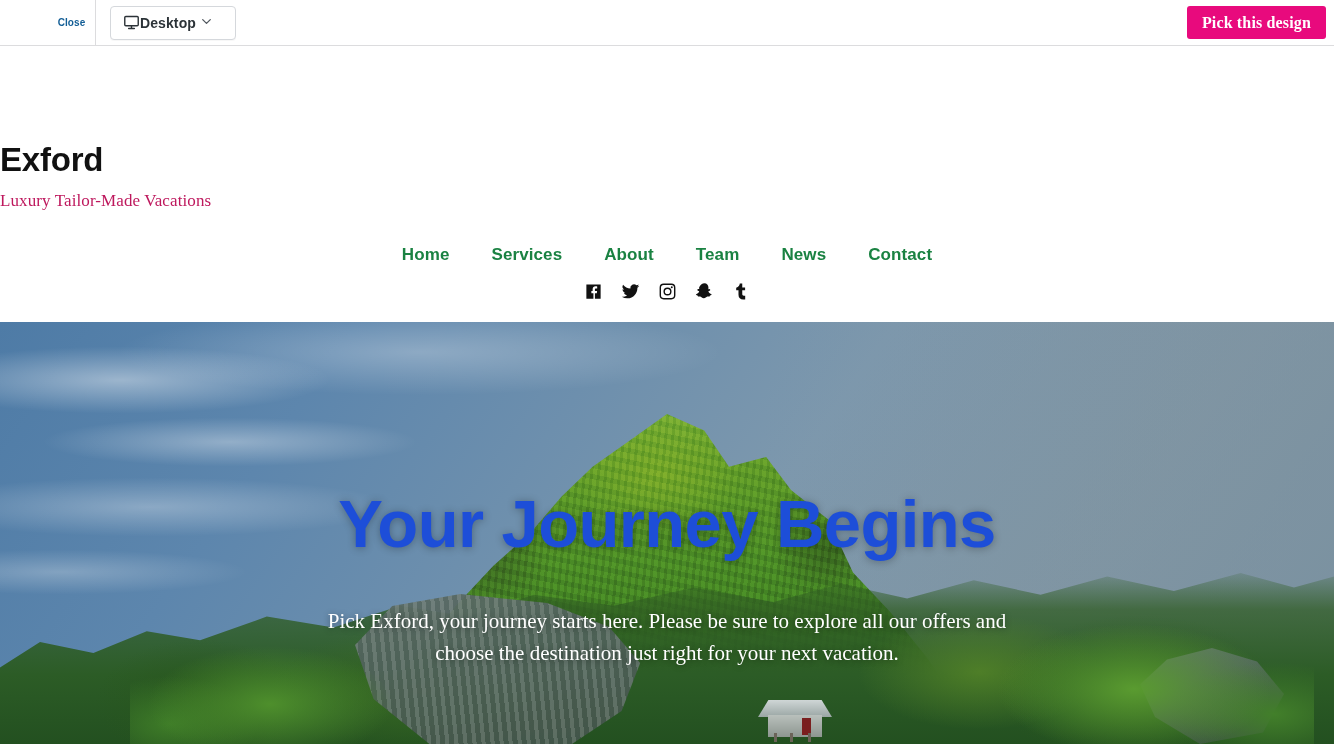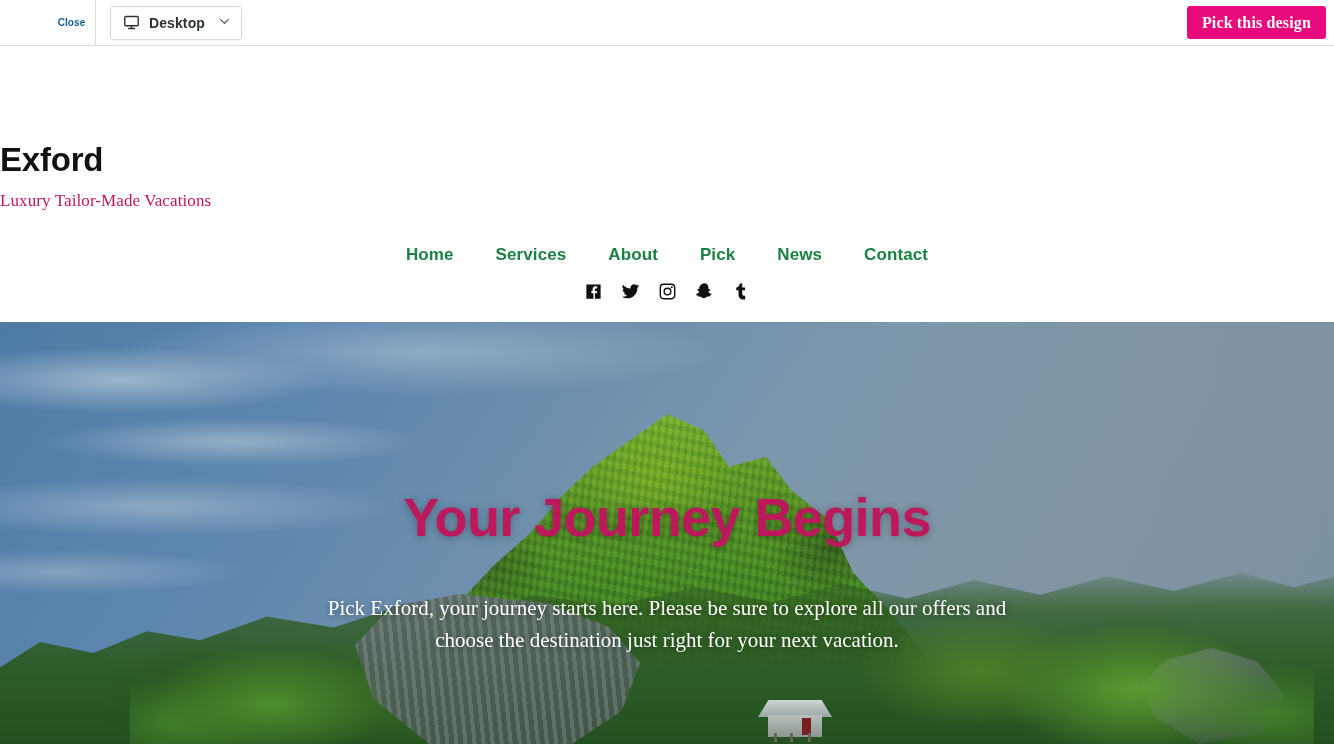--- a/index.html
+++ b/index.html
@@ -44,21 +44,20 @@
     align-items: center;
   }
   .device-select {
     height: 34px;
     min-width: 126px;
     border: 1px solid #d5d8dc;
     border-radius: 4px;
     background: #ffffff;
     display: flex;
     align-items: center;
-    gap: 9px;
     padding: 0 10px 0 12px;
     cursor: pointer;
     box-shadow: 0 1px 1px rgba(0,0,0,.035);
   }
   .device-label {
     font-size: 14px;
     font-weight: 700;
     color: #2c3338;
     letter-spacing: .1px;
   }
@@ -279,23 +278,23 @@
 
   
   .hero-content {
     position: relative;
     z-index: 5;
     text-align: center;
     padding-top: 167px;
   }
   .hero-title {
     font-family: "Liberation Sans", sans-serif;
-    font-size: 54px;
-    font-weight: 700;
-    color: #be185d;
+    font-size: 67px;
+    font-weight: 700;
+    color: #1d4ed8;
     letter-spacing: -0.6px;
     line-height: 1.05;
     text-shadow: 0 1px 8px rgba(0,0,0,.30);
   }
   .hero-text {
     margin: 47px auto 0;
     width: 730px;
     font-family: "Liberation Serif", serif;
     font-size: 21px;
     line-height: 1.52;
@@ -349,21 +348,21 @@
 <div class="site-frame">
 
   <header class="site-header">
     <h1 class="site-title">Exford</h1>
     <div class="site-tagline">Luxury Tailor-Made Vacations</div>
 
     <nav class="site-nav">
       <a class="nav-item" href="#">Home</a>
       <a class="nav-item" href="#">Services</a>
       <a class="nav-item" href="#">About</a>
-      <a class="nav-item" href="#">Pick</a>
+      <a class="nav-item" href="#">Team</a>
       <a class="nav-item" href="#">News</a>
       <a class="nav-item" href="#">Contact</a>
     </nav>
 
     <div class="social-row">
       <a class="social-icon" href="#">
         <svg viewBox="0 0 24 24">
             <path d="M3 3h18v18h-7.2v-6.9h2.4l.36-2.8h-2.76V9.5c0-.81.23-1.36 1.39-1.36h1.48V5.63c-.26-.03-1.14-.11-2.16-.11-2.14 0-3.6 1.31-3.6 3.71v2.07H9.3v2.8h2.61V21H3V3z"></path>
           </svg>
       </a>

